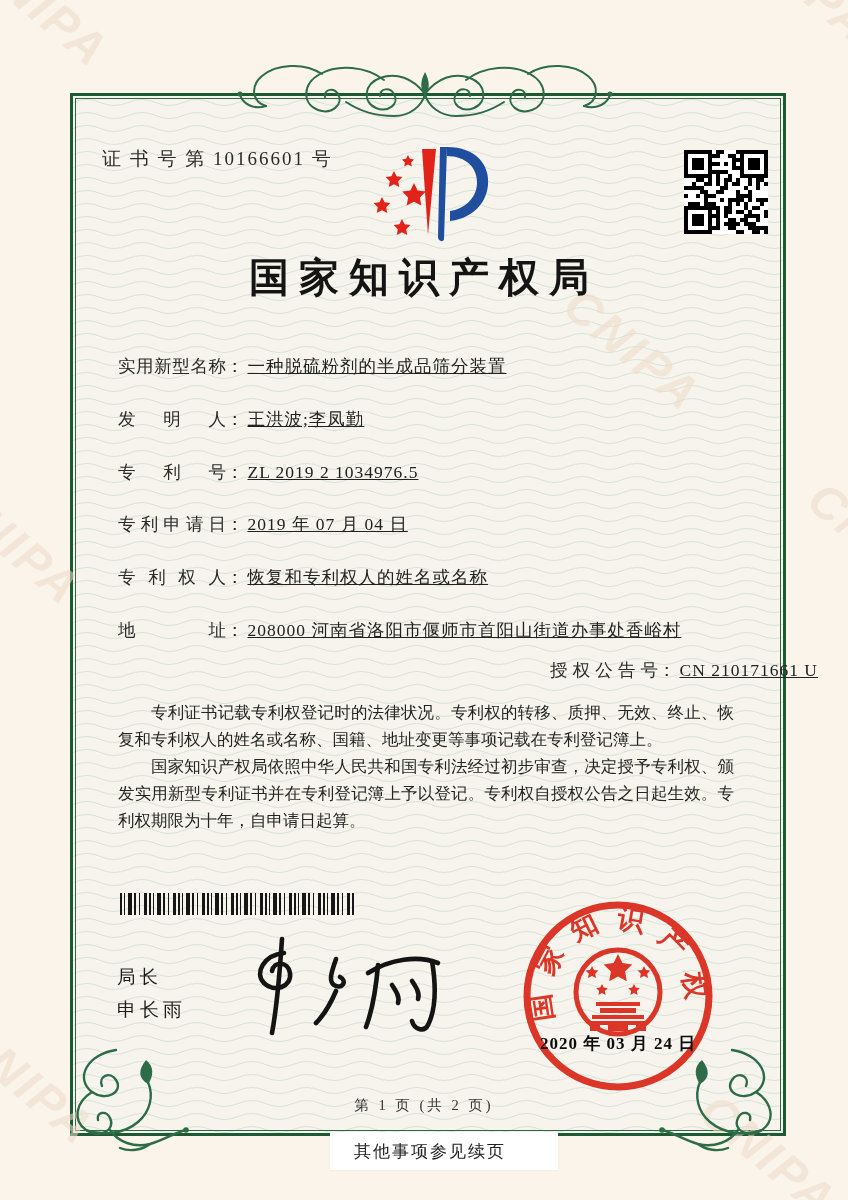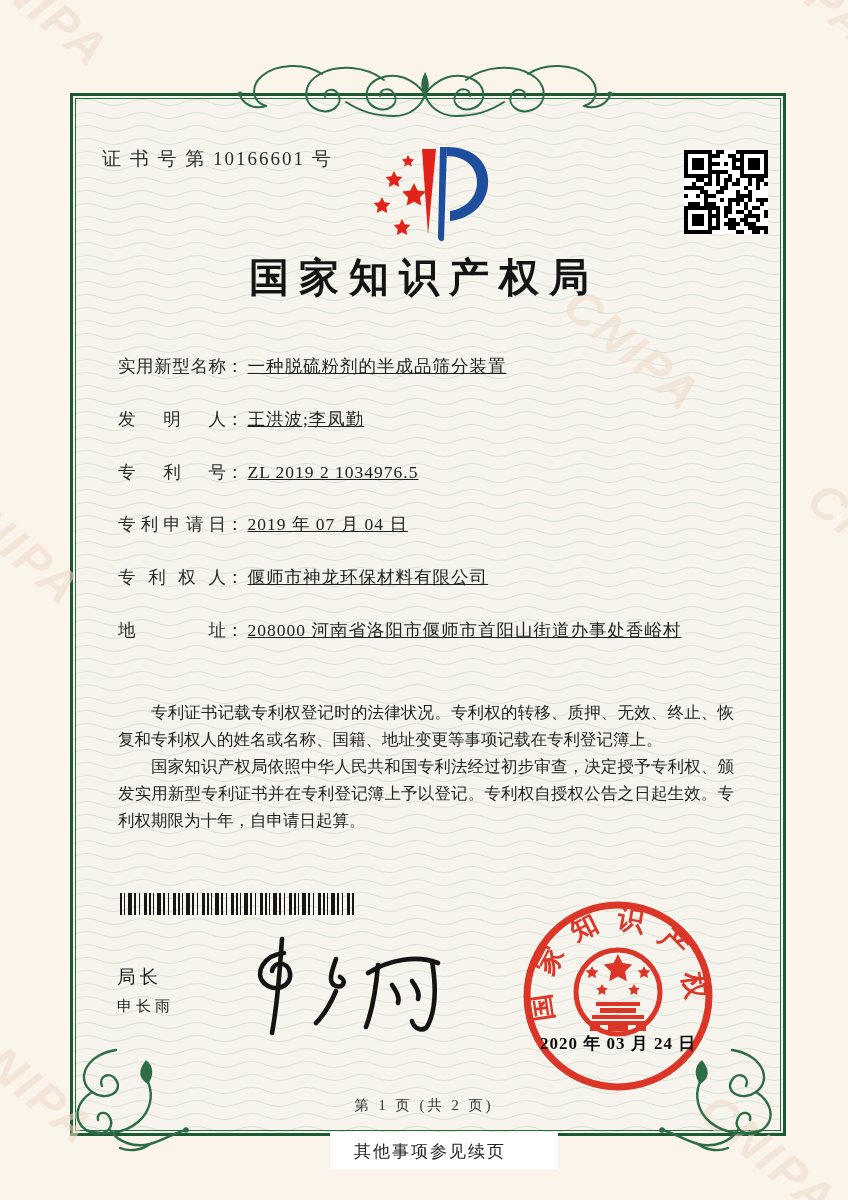--- a/index.html
+++ b/index.html
@@ -61,21 +61,21 @@
     background:repeating-linear-gradient(90deg,
       #161616 0 2px,transparent 2px 4px,
       #161616 4px 5px,transparent 5px 8px,
       #161616 8px 12px,transparent 12px 14px,
       #161616 14px 16px,transparent 16px 19px,
       #161616 19px 20px,transparent 20px 24px,
       #161616 24px 27px,transparent 27px 29px);
   }
   
   .director-title{position:absolute;left:117px;top:964px;font-size:18.5px;letter-spacing:4px;z-index:4;}
-  .director-name{position:absolute;left:117px;top:997px;font-size:15px;letter-spacing:4px;z-index:4;text-align:right;}
+  .director-name{position:absolute;left:117px;top:997px;font-size:19px;letter-spacing:4px;z-index:4;text-align:right;}
   .sig-svg{position:absolute;left:240px;top:933px;width:215px;height:108px;z-index:4;}
   
   .seal-svg{position:absolute;left:518px;top:896px;width:200px;height:200px;z-index:5;opacity:.93;}
   .seal-date{
     position:absolute;left:528px;top:1032px;width:180px;text-align:center;z-index:6;
     font-size:17px;font-weight:700;color:#0d0d0d;letter-spacing:1px;
   }
   
   .page-info{
     position:absolute;left:0;top:1096px;width:848px;text-align:center;z-index:4;
@@ -423,26 +423,29 @@
 <div class="field-row" style="top:407px;">
   <span class="flabel">发明人</span><span class="fcolon">：</span><span class="fvalue">王洪波;李凤勤</span>
 </div>
 <div class="field-row" style="top:460px;">
   <span class="flabel">专利号</span><span class="fcolon">：</span><span class="fvalue">ZL 2019 2 1034976.5</span>
 </div>
 <div class="field-row" style="top:512px;">
   <span class="flabel">专利申请日</span><span class="fcolon">：</span><span class="fvalue">2019 年 07 月 04 日</span>
 </div>
 <div class="field-row" style="top:565px;">
-  <span class="flabel">专利权人</span><span class="fcolon">：</span><span class="fvalue">偃师市神龙环保材料有限公司</span>
+  <span class="flabel">专利权人</span><span class="fcolon">：</span><span class="fvalue">恢复和专利权人的姓名或名称</span>
 </div>
 <div class="field-row" style="top:618px;">
   <span class="flabel">地址</span><span class="fcolon">：</span><span class="fvalue">208000 河南省洛阳市偃师市首阳山街道办事处香峪村</span>
 </div>
 <div class="field-row" style="top:658px;width:616px;">
+  <span class="field-b">
+    <span class="flabel">授权公告号</span><span class="fcolon">：</span><span class="fvalue">CN 210171661 U</span>
+  </span>
 </div>
 
 <div class="body-text">
   <p>专利证书记载专利权登记时的法律状况。专利权的转移、质押、无效、终止、恢复和专利权人的姓名或名称、国籍、地址变更等事项记载在专利登记簿上。</p>
   <p>国家知识产权局依照中华人民共和国专利法经过初步审查，决定授予专利权、颁发实用新型专利证书并在专利登记簿上予以登记。专利权自授权公告之日起生效。专利权期限为十年，自申请日起算。</p>
 </div>
 
 <div class="barcode"></div>
 
 <div class="director-title">局长</div>

